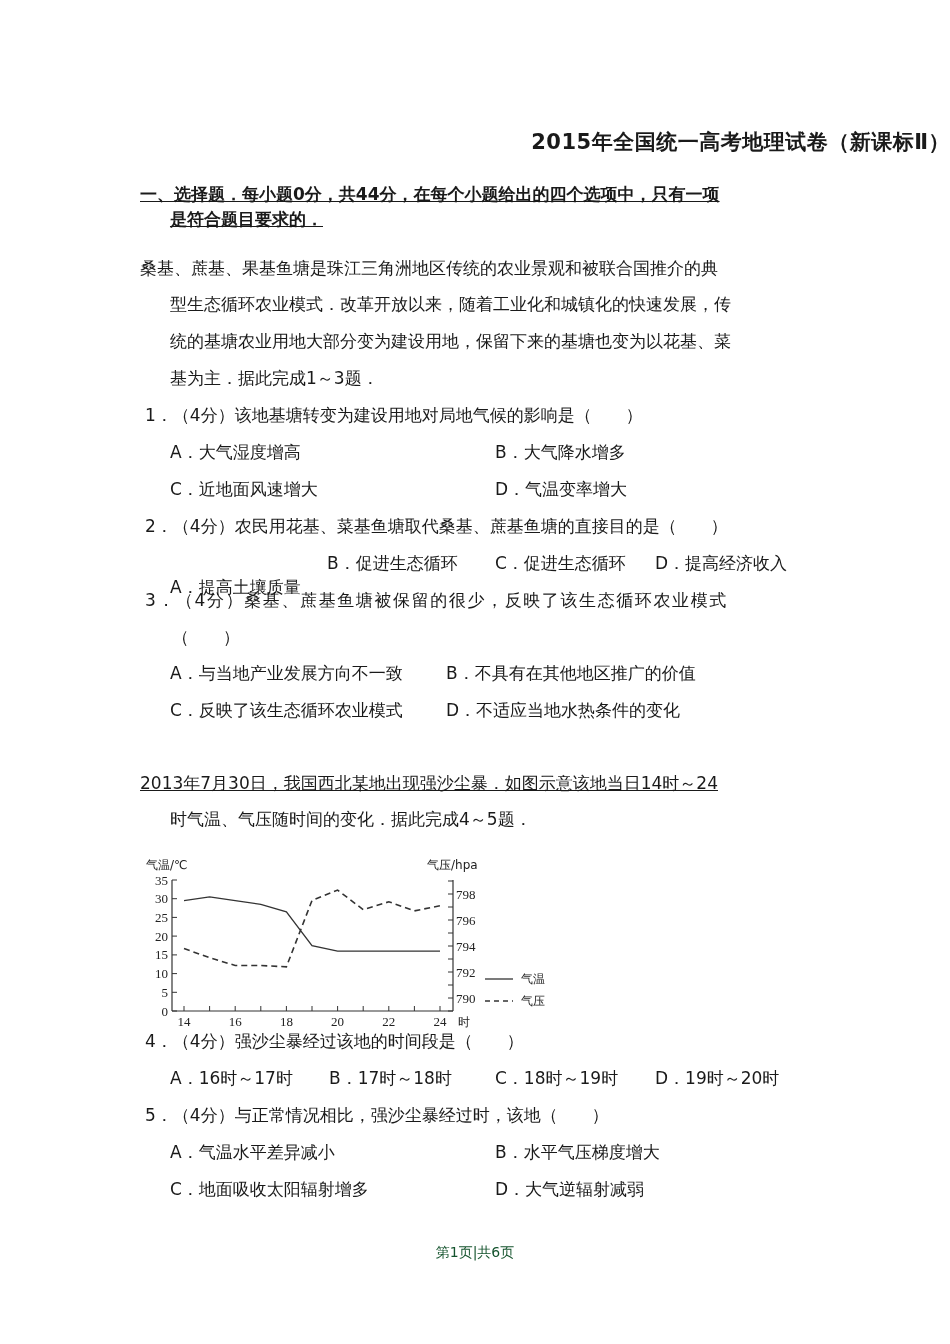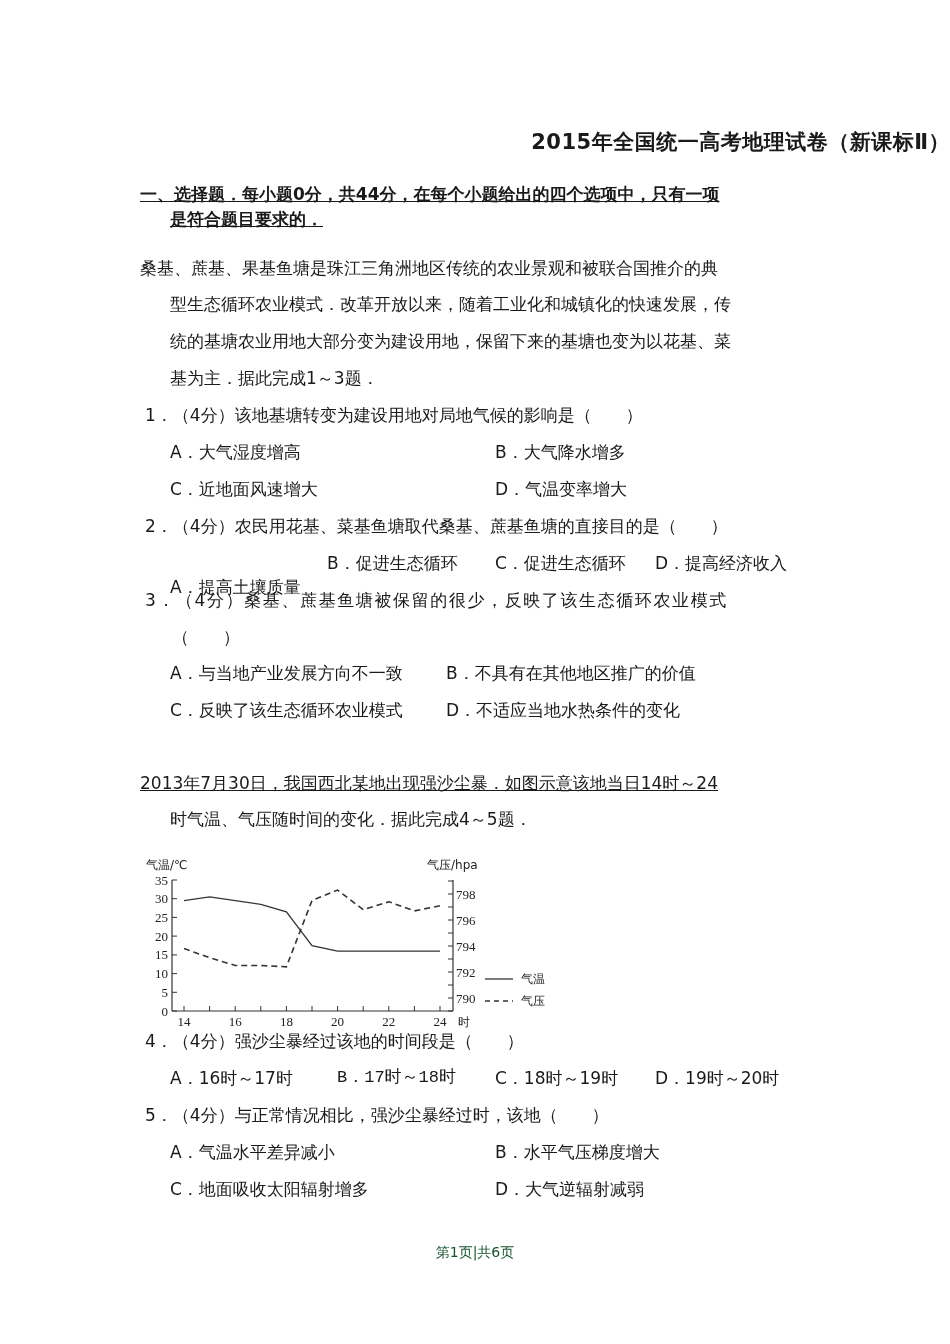--- a/index.html
+++ b/index.html
@@ -129,21 +129,21 @@
       <line x1="485" y1="966" x2="513" y2="966" stroke="#333" stroke-width="1.3"></line>
       <text class="cjk" x="521" y="970" font-size="12">气温</text>
       <line x1="485" y1="988" x2="513" y2="988" stroke="#333" stroke-width="1.6" stroke-dasharray="5,4"></line>
       <text class="cjk" x="521" y="992" font-size="12">气压</text>
     </g>
   </svg>
 </div>
 
 <div class="line" style="left:145px; top:1030px;">4．（4分）强沙尘暴经过该地的时间段是（　　）</div>
 <div class="opt" style="left:170px; top:1067px;">A．16时～17时</div>
-<div class="opt" style="left:337px; top:1067px;font-family:Liberation Mono, monospace;">B．17时～18时</div>
+<div class="opt" style="left:329px; top:1067px;">B．17时～18时</div>
 <div class="opt" style="left:495px; top:1067px;">C．18时～19时</div>
 <div class="opt" style="left:655px; top:1067px;">D．19时～20时</div>
 
 <div class="line" style="left:145px; top:1104px;">5．（4分）与正常情况相比，强沙尘暴经过时，该地（　　）</div>
 <div class="opt" style="left:170px; top:1141px;">A．气温水平差异减小</div>
 <div class="opt" style="left:495px; top:1141px;">B．水平气压梯度增大</div>
 <div class="opt" style="left:170px; top:1178px;">C．地面吸收太阳辐射增多</div>
 <div class="opt" style="left:495px; top:1178px;">D．大气逆辐射减弱</div>
 
 <div class="footer">第1页|共6页</div>

